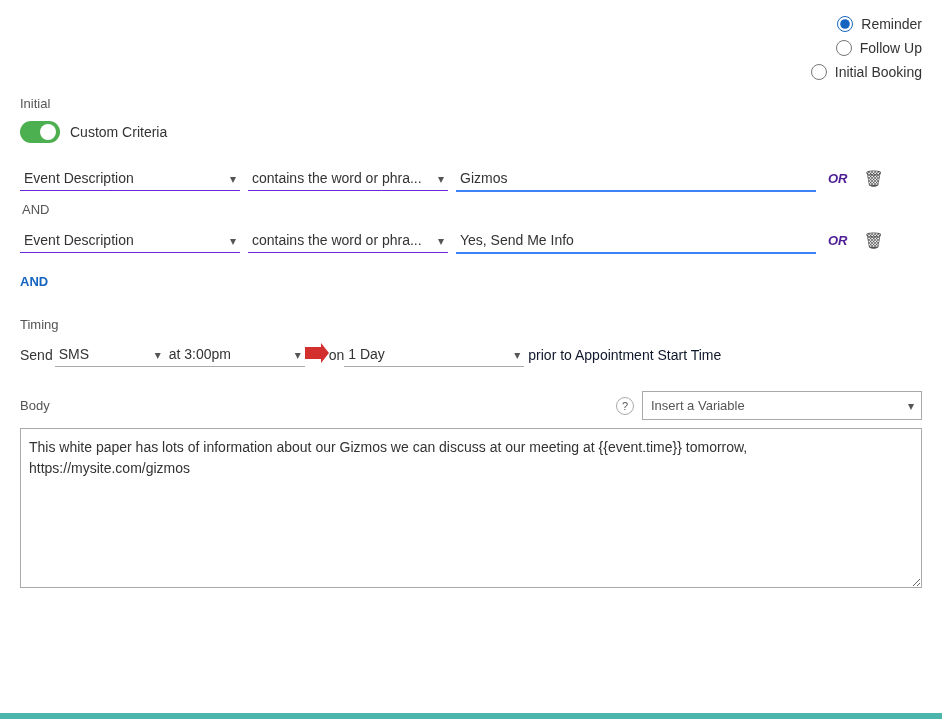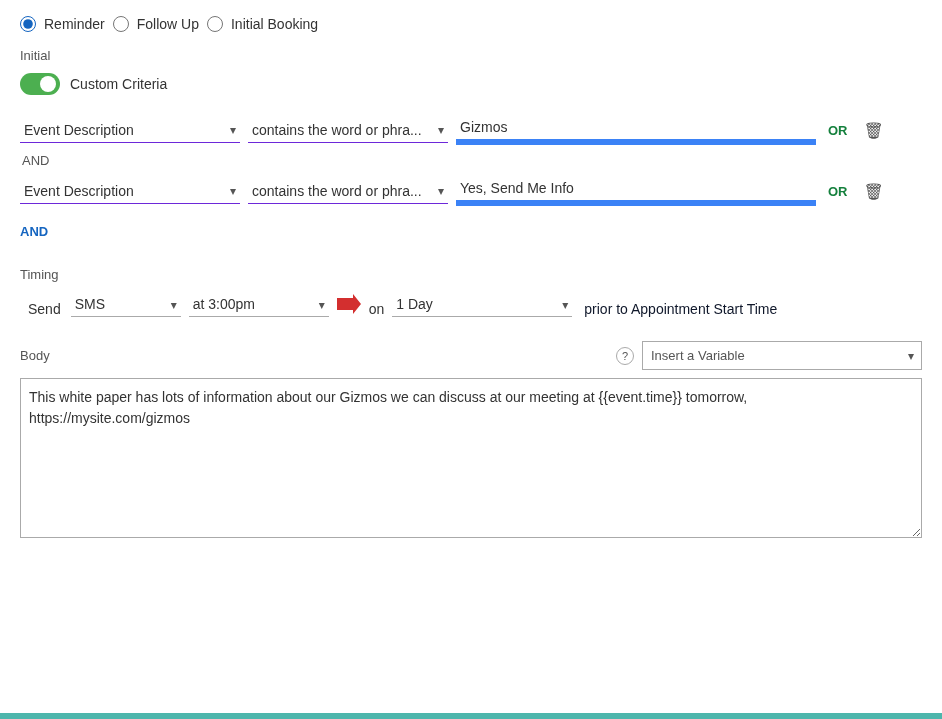--- a/index.html
+++ b/index.html
@@ -6,21 +6,21 @@
     body {
       font-family: Arial, sans-serif;
       font-size: 14px;
       color: #333;
       background: #fff;
       width: 942px;
       min-height: 719px;
       padding: 16px 20px;
     }
 
-    .radio-group { display: flex; flex-direction: row; gap: 8px; margin-bottom: 16px; }
+    .radio-group { display: flex; flex-direction: column; gap: 8px; margin-bottom: 16px; align-items: flex-end; }
     .radio-item { display: flex; align-items: center; gap: 8px; cursor: pointer; }
     .radio-item input[type="radio"] { accent-color: #1565C0; width: 16px; height: 16px; cursor: pointer; }
     .radio-item label { cursor: pointer; font-size: 14px; }
 
     .section-label { font-size: 13px; color: #555; margin-bottom: 10px; }
 
     .criteria-section { margin-bottom: 16px; }
 
     .toggle-row { display: flex; align-items: center; gap: 10px; margin-bottom: 20px; }
     .toggle-switch {
@@ -83,34 +83,35 @@
       -webkit-appearance: none;
       cursor: pointer;
       outline: none;
       width: 100%;
     }
 
     .field-select { width: 220px; }
     .condition-select { width: 200px; }
     .value-input {
       border: none;
-      border-bottom: 6px solid #3b82f6;
+      border-bottom: 2px solid #3b82f6;
       padding: 4px 4px;
       font-size: 14px;
       color: #333;
       outline: none;
       width: 360px;
       background: transparent;
     }
 
     .or-label {
-      color: #15803d;
+      color: #4c1d95;
       font-size: 13px;
       font-weight: bold;
-      margin: 1px 4px;
+      margin: 8px 4px;
+      font-style: italic;
     }
 
     .delete-icon {
       cursor: pointer;
       color: #555;
       font-size: 16px;
       margin-left: 4px;
     }
 
     .and-label {
@@ -128,24 +129,22 @@
       font-weight: bold;
       margin: 8px 0;
       display: inline-block;
     }
 
     .timing-section { margin-top: 20px; }
     .timing-label { font-size: 13px; color: #555; margin-bottom: 10px; }
 
     .timing-row {
       display: flex;
-      align-items: flex-end;
-      gap: 8px;
+      align-items: center;
       flex-wrap: wrap;
-      margin-left: 8px;
     }
 
     .timing-text { font-size: 14px; color: #333; }
 
     .timing-select-wrapper {
       position: relative;
       display: inline-block;
     }
     .timing-select-wrapper::after {
       content: "▾";

